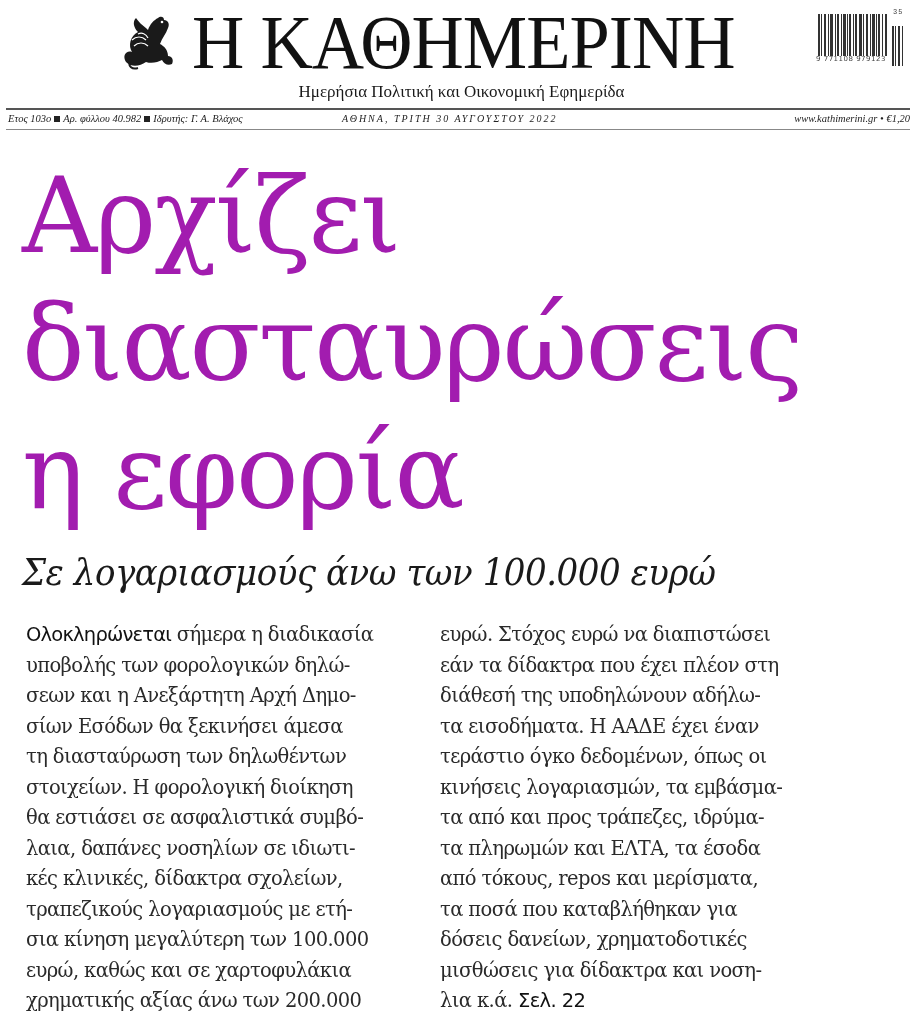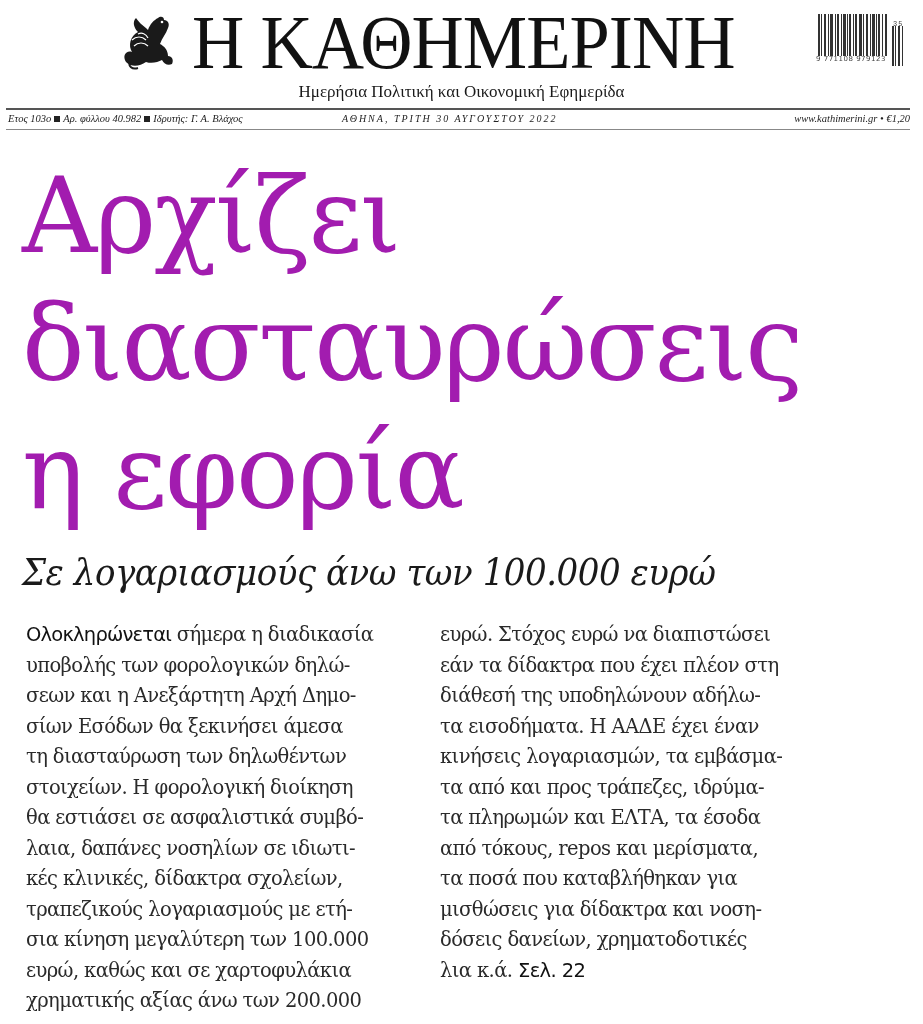--- a/index.html
+++ b/index.html
@@ -122,21 +122,21 @@
           <rect x="60" y="2" width="2" height="42"></rect>
         <rect x="64" y="2" width="1" height="42"></rect>
           <rect x="67" y="2" width="2" height="42"></rect>
         <rect x="74" y="14" width="2" height="40"></rect>
           <rect x="77" y="14" width="1" height="40"></rect>
         <rect x="80" y="14" width="2" height="40"></rect>
           <rect x="84" y="14" width="1" height="40"></rect>
       </g>
     </svg>
     <div style="position:absolute;left:816px;top:55px;font-family:'DejaVu Sans',sans-serif;font-size:7px;color:#444;letter-spacing:0.5px;white-space:nowrap;">9 771108 979123</div>
-    <div style="position:absolute;left:893px;top:20px;font-family:Liberation Mono, monospace;font-size:7px;color:#444;letter-spacing:1px;">35</div>
+    <div style="position:absolute;left:893px;top:8px;font-family:Liberation Mono, monospace;font-size:7px;color:#444;letter-spacing:1px;">35</div>
   </div>
 
   <div class="rule-top"></div>
   <div class="infobar">
     <span class="left">
       <span>Ετος 103ο</span><span class="sq"></span><span>Αρ. φύλλου 40.982</span><span class="sq"></span><span>Ιδρυτής: Γ. Α. Βλάχος</span>
     </span>
     <span class="center">ΑΘΗΝΑ, ΤΡΙΤΗ 30 ΑΥΓΟΥΣΤΟΥ 2022</span>
     <span class="right">
       <span>www.kathimerini.gr</span>
@@ -168,23 +168,24 @@
     <span class="line">σια κίνηση μεγαλύτερη των 100.000</span>
     <span class="line">ευρώ, καθώς και σε χαρτοφυλάκια</span>
     <span class="line">χρηματικής αξίας άνω των 200.000</span>
   </div>
 
   <div class="body-col col2">
     <span class="line">ευρώ. Στόχος ευρώ να διαπιστώσει</span>
     <span class="line">εάν τα δίδακτρα που έχει πλέον στη</span>
     <span class="line">διάθεσή της υποδηλώνουν αδήλω-</span>
     <span class="line">τα εισοδήματα. Η ΑΑΔΕ έχει έναν</span>
+    <span class="line">τεράστιο όγκο δεδομένων, όπως οι</span>
     <span class="line">κινήσεις λογαριασμών, τα εμβάσμα-</span>
     <span class="line">τα από και προς τράπεζες, ιδρύμα-</span>
     <span class="line">τα πληρωμών και ΕΛΤΑ, τα έσοδα</span>
     <span class="line">από τόκους, repos και μερίσματα,</span>
     <span class="line">τα ποσά που καταβλήθηκαν για</span>
+    <span class="line">δόσεις δανείων, χρηματοδοτικές</span>
     <span class="line">μισθώσεις για δίδακτρα και νοση-</span>
-    <span class="line">δόσεις δανείων, χρηματοδοτικές</span>
     <span class="line"><span>λια κ.ά. </span><span class="pageref">Σελ. 22</span></span>
   </div>
 
 </div>
 
 </body></html>

